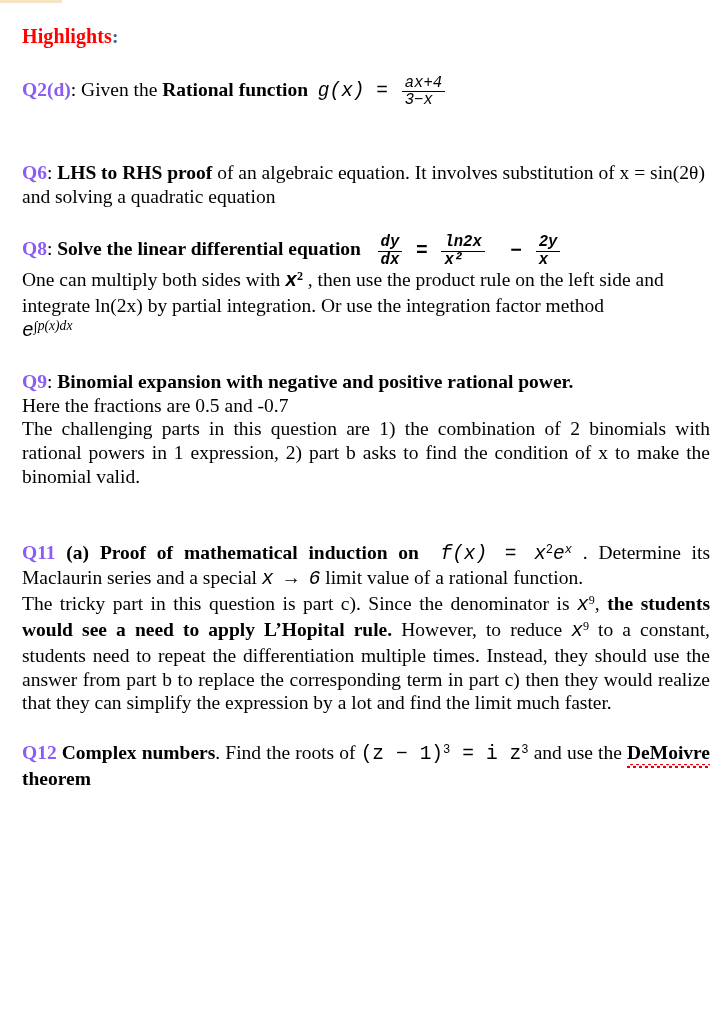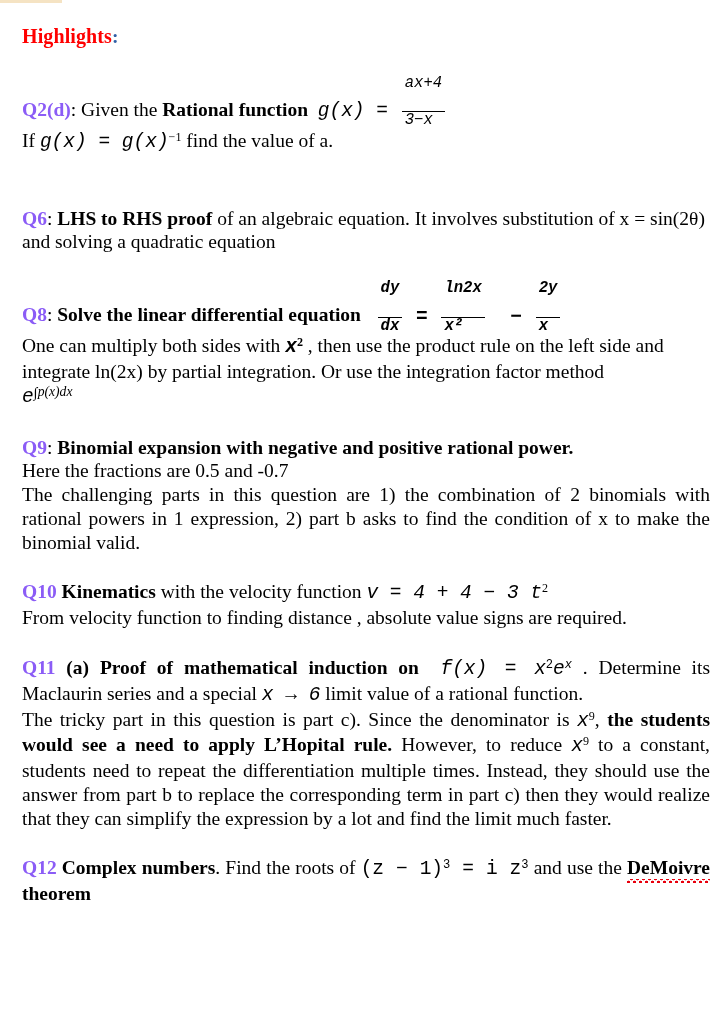--- a/index.html
+++ b/index.html
@@ -75,21 +75,20 @@
     vertical-align: -0.52em;
     font-size: 0.80em;
     line-height: 1.06;
     margin: 0 2px;
   }
   .frac .num { display: block; padding: 0 3px; }
   .frac .den {
     display: block;
     border-top: 1.4px solid #000;
     padding: 0 3px;
-    margin-top: 20px;
   }
 
   sup.exp {
     font-size: 0.62em;
     vertical-align: 0.52em;
     font-style: italic;
   }
   sup.exp-up { font-style: normal; }
 
   .intsym {
@@ -134,23 +133,20 @@
     <p class="blk">
       <span class="qlabel">Q2(d)</span><span>:</span><span> Given the </span><span class="b">Rational function</span>&nbsp;
       <span class="math">
         <span>g(x) =</span>
         <span class="frac">
           <span class="num">ax+4</span>
           <span class="den">3−x</span>
         </span>
       </span>
     </p>
-    <p class="blk">
-      <span>If </span><span class="math">g(x) = g(x)</span><sup class="exp exp-up">−1</sup><span> find the value of a.</span>
-    </p>
   </div>
 
   <div class="gap-lg"></div>
 
 
   <div class="gap-lg"></div>
 
   <div>
     <p class="blk">
       <span class="qlabel">Q6</span><span>:</span><span class="b"> LHS to RHS proof</span><span> of an algebraic equation. It involves substitution of x = sin(2θ) and solving a quadratic equation</span>
@@ -192,26 +188,20 @@
   <div>
     <p class="blk">
       <span class="qlabel">Q9</span><span>:</span><span class="b"> Binomial expansion with negative and positive rational power.</span>
     </p>
     <p class="blk">Here the fractions are 0.5 and -0.7</p>
     <p class="blk justify">The challenging parts in this question are 1) the combination of 2 binomials with rational powers in 1 expression, 2) part b asks to find the condition of x to make the binomial valid.</p>
   </div>
 
   <div class="gap-lg"></div>
 
-  <div>
-    <p class="blk">
-      <span class="qlabel">Q10</span><span class="b"> Kinematics</span><span> with the velocity function </span><span class="math">v = 4 + 4 − 3 t</span><sup class="exp exp-up">2</sup>
-    </p>
-    <p class="blk">From velocity function to finding distance , absolute value signs are required.</p>
-  </div>
 
   <div class="gap-lg"></div>
 
   <div>
     <p class="blk justify">
       <span class="qlabel">Q11</span><span class="b"> (a) Proof of mathematical induction on</span>&nbsp;&nbsp;<span class="math"><span>f(x) = x</span><sup class="exp exp-up">2</sup><span>e</span><sup class="exp">x</sup></span><span> . Determine its Maclaurin series and a special </span><span class="math">x → 6</span><span> limit value of a rational function.</span>
     </p>
     <p class="blk justify">
       <span>The tricky part in this question is part c). Since the denominator is </span><span class="math">x</span><sup class="exp exp-up">9</sup><span>, </span><span class="b">the students would see a need to apply L’Hopital rule.</span><span> However, to reduce </span><span class="math">x</span><sup class="exp exp-up">9</sup><span> to a constant, students need to repeat the differentiation multiple times. Instead, they should use the answer from part b to replace the corresponding term in part c) then they would realize that they can simplify the expression by a lot and find the limit much faster.</span>
     </p>

